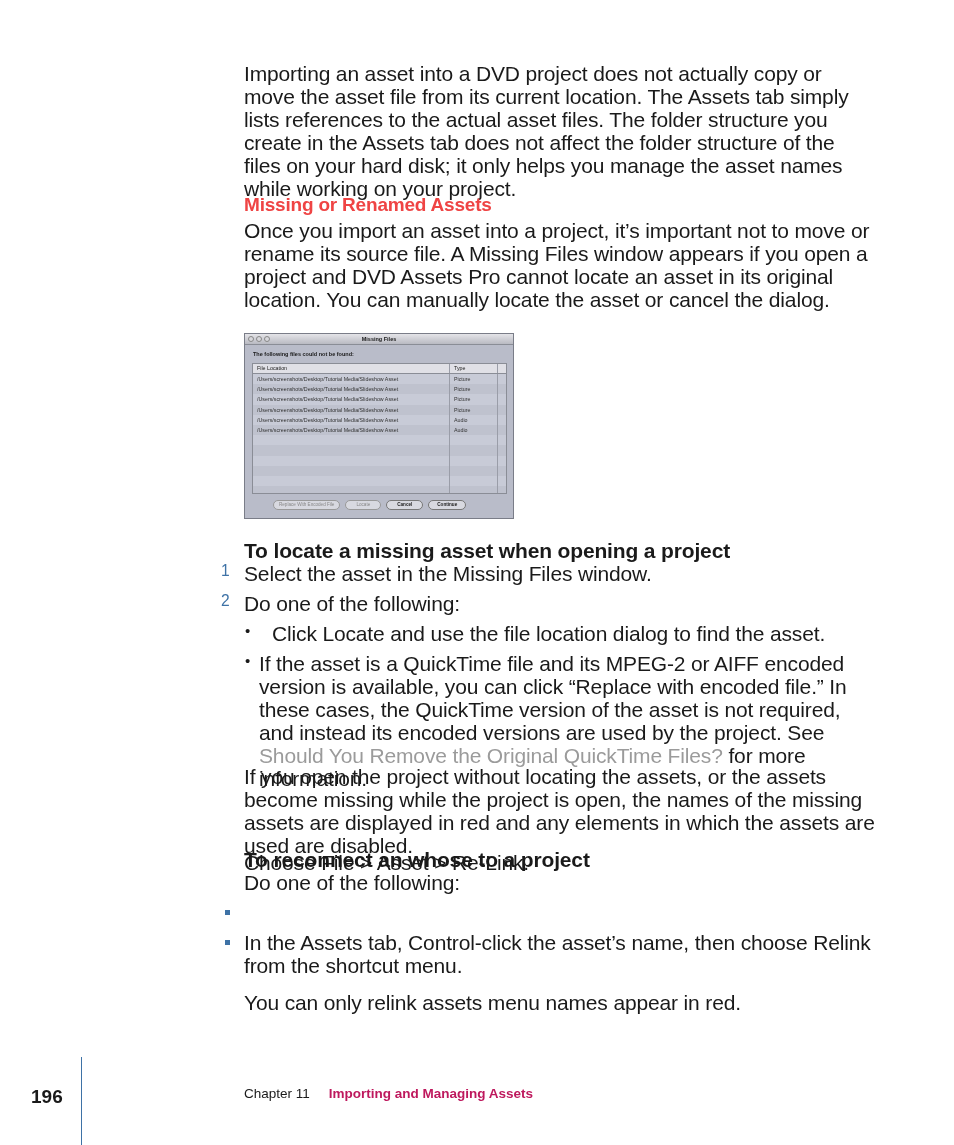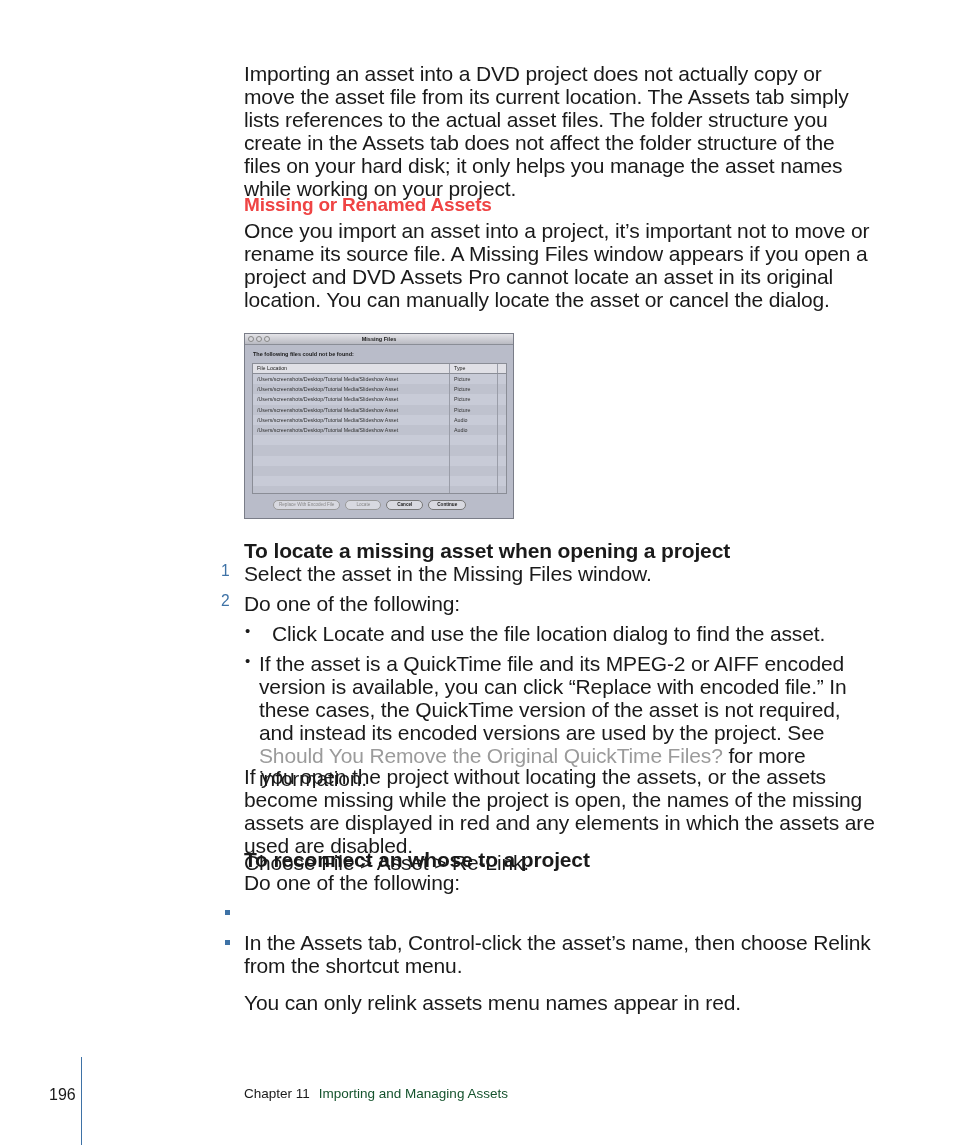--- a/index.html
+++ b/index.html
@@ -20,25 +20,25 @@
   .wlabel { position:absolute; left:8px; top:17px; font-weight:bold; font-size:5.5px; }
   .tbl { position:absolute; left:7px; top:29px; width:255px; height:131px; border:1px solid #8a8d96; background:#c8cbd7; box-sizing:border-box; overflow:hidden; }
   .thead { height:9px; background:#e0e0e6; border-bottom:1px solid #8a8d96; display:flex; font-size:5.3px; line-height:9px; }
   .row { height:10.2px; display:flex; font-size:5.3px; line-height:10px; color:#333; }
   .row:nth-child(even) { background:#bfc2ce; }
   .c1 { width:197px; padding-left:4px; border-right:1px solid #9a9da8; box-sizing:border-box; white-space:nowrap; overflow:hidden; }
   .c2 { width:48px; padding-left:4px; box-sizing:border-box; border-right:1px solid #9a9da8; }
   .btns { position:absolute; top:166px; left:28px; display:flex; gap:5px; }
   .btn { height:8px; border:1px solid #777; border-radius:5px; background:#d8d9e0; font-size:4.6px; line-height:8px; text-align:center; padding:0 5px; color:#222; font-weight:bold; }
   .btn.dis { color:#888; border-color:#999; font-weight:normal; }
-  .footer-num { position:absolute; left:49px; top:1086px; font-size:16px; font-weight:normal; }
+  .footer-num { position:absolute; left:31px; top:1086px; font-size:19px; font-weight:bold; }
   .vline { position:absolute; left:81px; top:1057px; width:1px; height:88px; background:#3e72a6; }
   .footer-ch { position:absolute; left:244px; top:1086px; font-size:13.5px; }
   .footer-ch .c { font-weight:normal; }
-  .footer-ch .t { color:#14532d; margin-left:9px; }
+  .footer-ch .t { color:#be185d; margin-left:19px;font-weight:bold; }
 </style>
 </head>
 <body>
 
 <p class="p" style="top:62px">Importing an asset into a DVD project does not actually copy or move the asset file from its current location. The Assets tab simply lists references to the actual asset files. The folder structure you create in the Assets tab does not affect the folder structure of the files on your hard disk; it only helps you manage the asset names while working on your project.</p>
 
 <h2 class="h2">Missing or Renamed Assets</h2>
 <p class="p" style="top:219px">Once you import an asset into a project, it’s important not to move or rename its source file. A Missing Files window appears if you open a project and DVD Assets Pro cannot locate an asset in its original location. You can manually locate the asset or cancel the dialog.</p>
 
 <div class="win">

